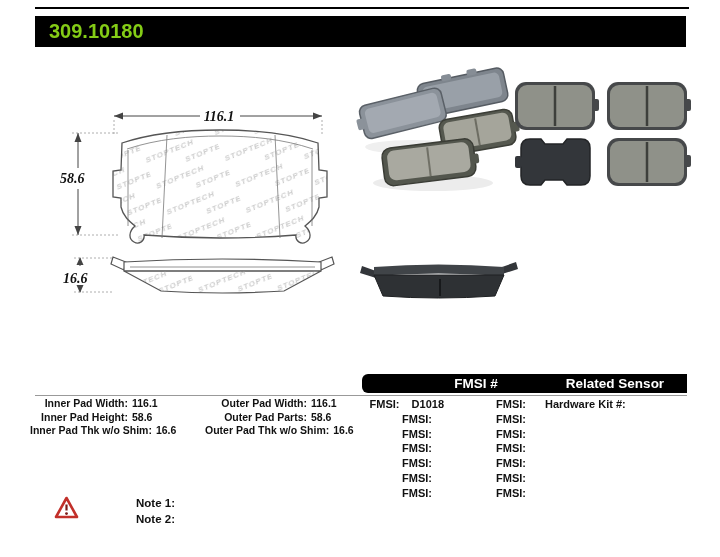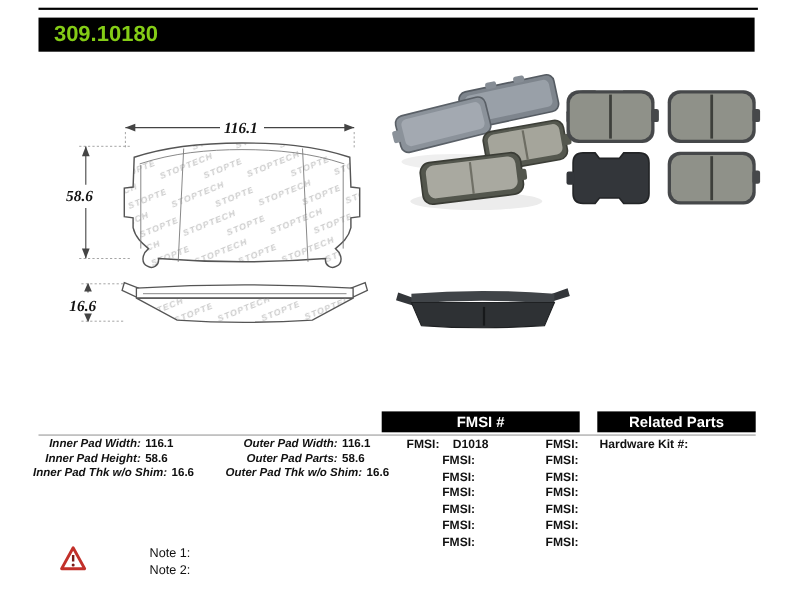--- a/index.html
+++ b/index.html
@@ -13,30 +13,30 @@
             padding:0 16px 0 14px;box-sizing:border-box;font-size:20px;font-weight:bold;}
   
   .hbar{top:374px;height:19px;background:#000;color:#fff;font-weight:bold;font-size:13.5px;
         display:flex;align-items:center;justify-content:center;}
   .hbar-split{justify-content:space-between;}
   .hbar-split span{flex:1;text-align:center;}
   .hrule{left:35px;top:395px;width:652px;height:1px;background:#999;}
   
   .speccol{display:flex;flex-direction:column;}
   .spec-row{display:flex;height:13.5px;line-height:13.5px;font-size:10.5px;font-weight:bold;color:#111;}
-  .spec-row .lbl{flex:1;text-align:right;white-space:nowrap;font-style:italic;}
+  .spec-row .lbl{flex:1;text-align:right;white-space:nowrap;}
   .spec-row .val{width:32px;text-align:left;padding-left:4px;white-space:nowrap;}
   
   .fmsicol{display:flex;flex-direction:column;}
   .fmsi-row{display:flex;height:14.8px;line-height:14.8px;font-size:11px;font-weight:bold;color:#111;justify-content:flex-end;}
   .fmsi-row .f-lbl{width:42px;}
   .fmsi-row .f-val{white-space:nowrap;}
   .rel-row{font-size:11px;font-weight:bold;color:#111;height:14px;line-height:14px;}
   
-  .note-row{font-size:11.5px;font-weight:normal;color:#111;height:16px;line-height:16px;padding-left:48px;}
+  .note-row{font-size:11.5px;font-weight:bold;color:#111;height:16px;line-height:16px;padding-left:48px;}
   
   .dimtext{font-family:"Liberation Serif","DejaVu Serif",serif;font-style:italic;font-weight:bold;
            font-size:14px;fill:#111;}
   .wmtext{font-family:"Liberation Sans","DejaVu Sans",sans-serif;font-style:italic;font-weight:bold;
           font-size:8px;fill:#cccccc;letter-spacing:1px;}
   .outline{fill:none;stroke:#555;stroke-width:1.2;}
   .thinline{fill:none;stroke:#777;stroke-width:0.8;}
   .dimline{stroke:#444;stroke-width:1;}
   .extline{stroke:#999;stroke-width:0.8;stroke-dasharray:2,2;}
 </style>
@@ -163,25 +163,25 @@
 
     <g transform="translate(356,250)">
       <path d="M6,16 L20,21 L20,28 L4,23 Z" fill="#33363a"></path>
       <path d="M160,12 L146,17 L146,24 L162,19 Z" fill="#33363a"></path>
       <path d="M18,17 Q82,12 148,17 L148,26 Q82,21 18,26 Z" fill="#404448"></path>
       <path d="M18,25 L148,25 L139,46 Q82,50 27,46 Z" fill="#2e3134" stroke="#1e2022" stroke-width="1"></path>
       <line x1="84" y1="29" x2="84" y2="46" stroke="#17191b" stroke-width="2"></line>
     </g>
   </svg>
 
-  <div class="abs hbar" style="left:347px;width:180px;">
+  <div class="abs hbar" style="left:362px;width:228px;border-radius:6px;">
     <span>FMSI #</span>
   </div>
   <div class="abs hbar" style="left:543px;width:144px;">
-    <span>Related Parts</span>
+    <span>Related Sensor</span>
   </div>
   <div class="abs hrule"></div>
 
   <div class="abs speccol" style="left:30px;top:397px;width:134px;">
     <div class="spec-row">
       <span class="lbl">Inner Pad Width:</span>
         <span class="val">116.1</span>
       </div>
     <div class="spec-row">
       <span class="lbl">Inner Pad Height:</span>

